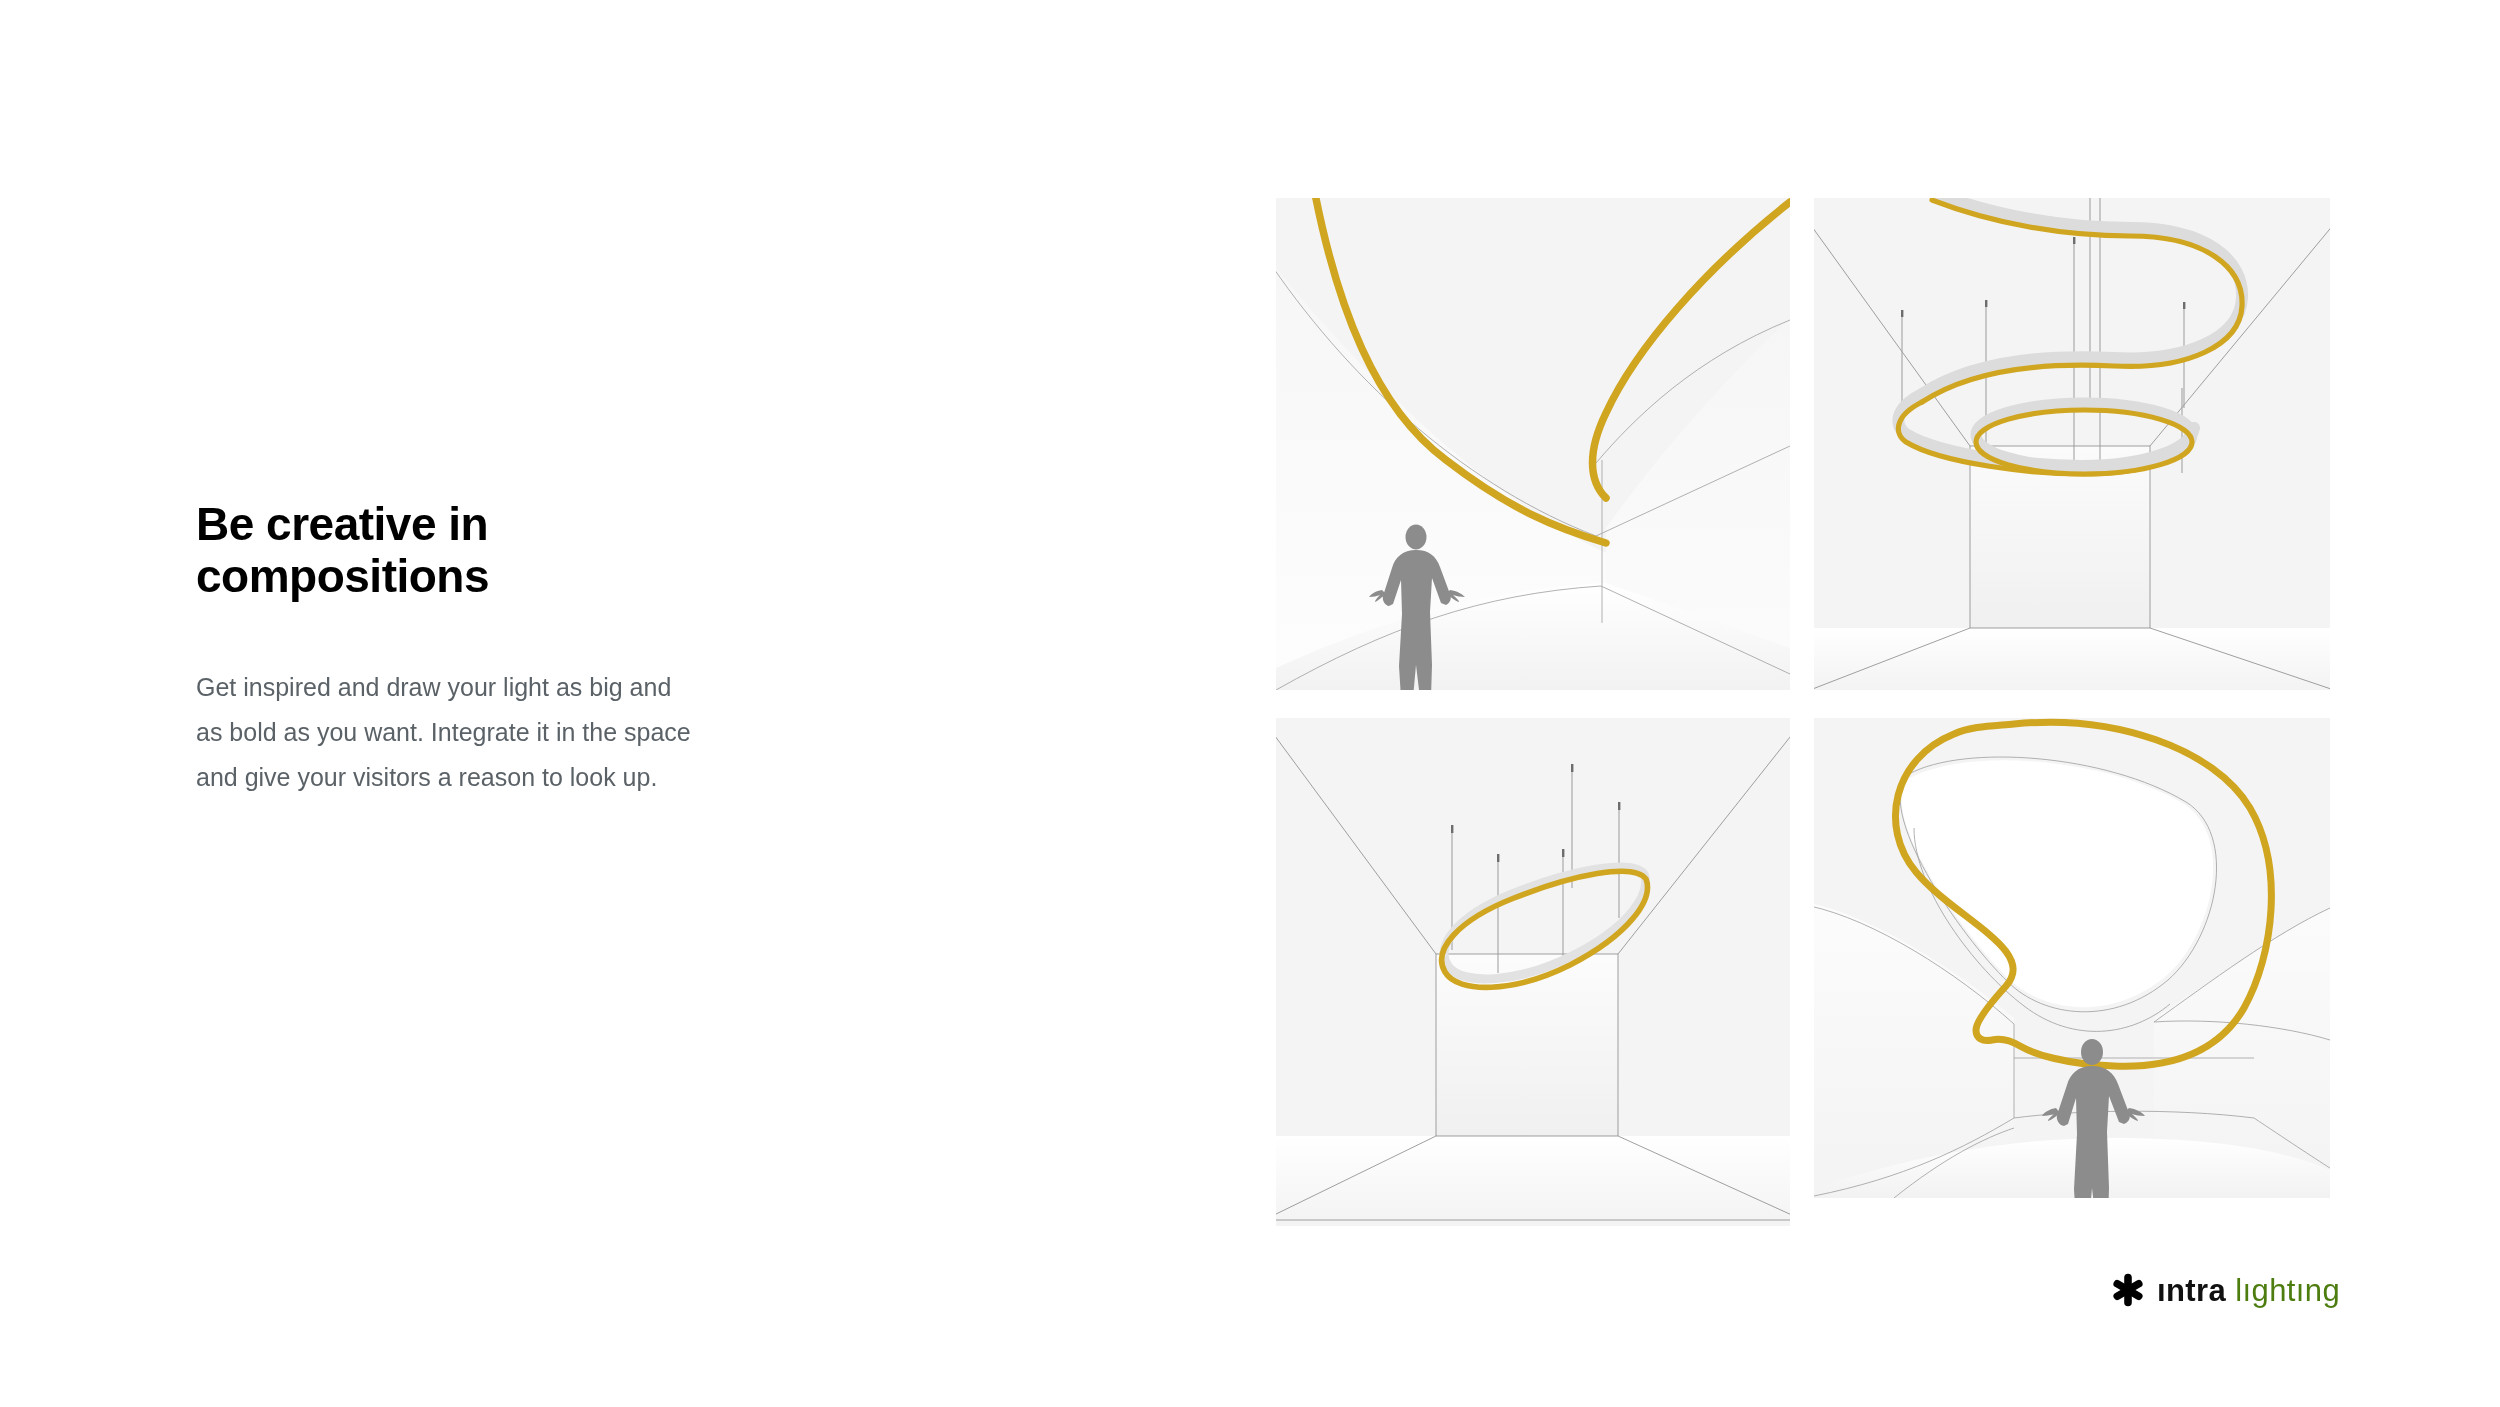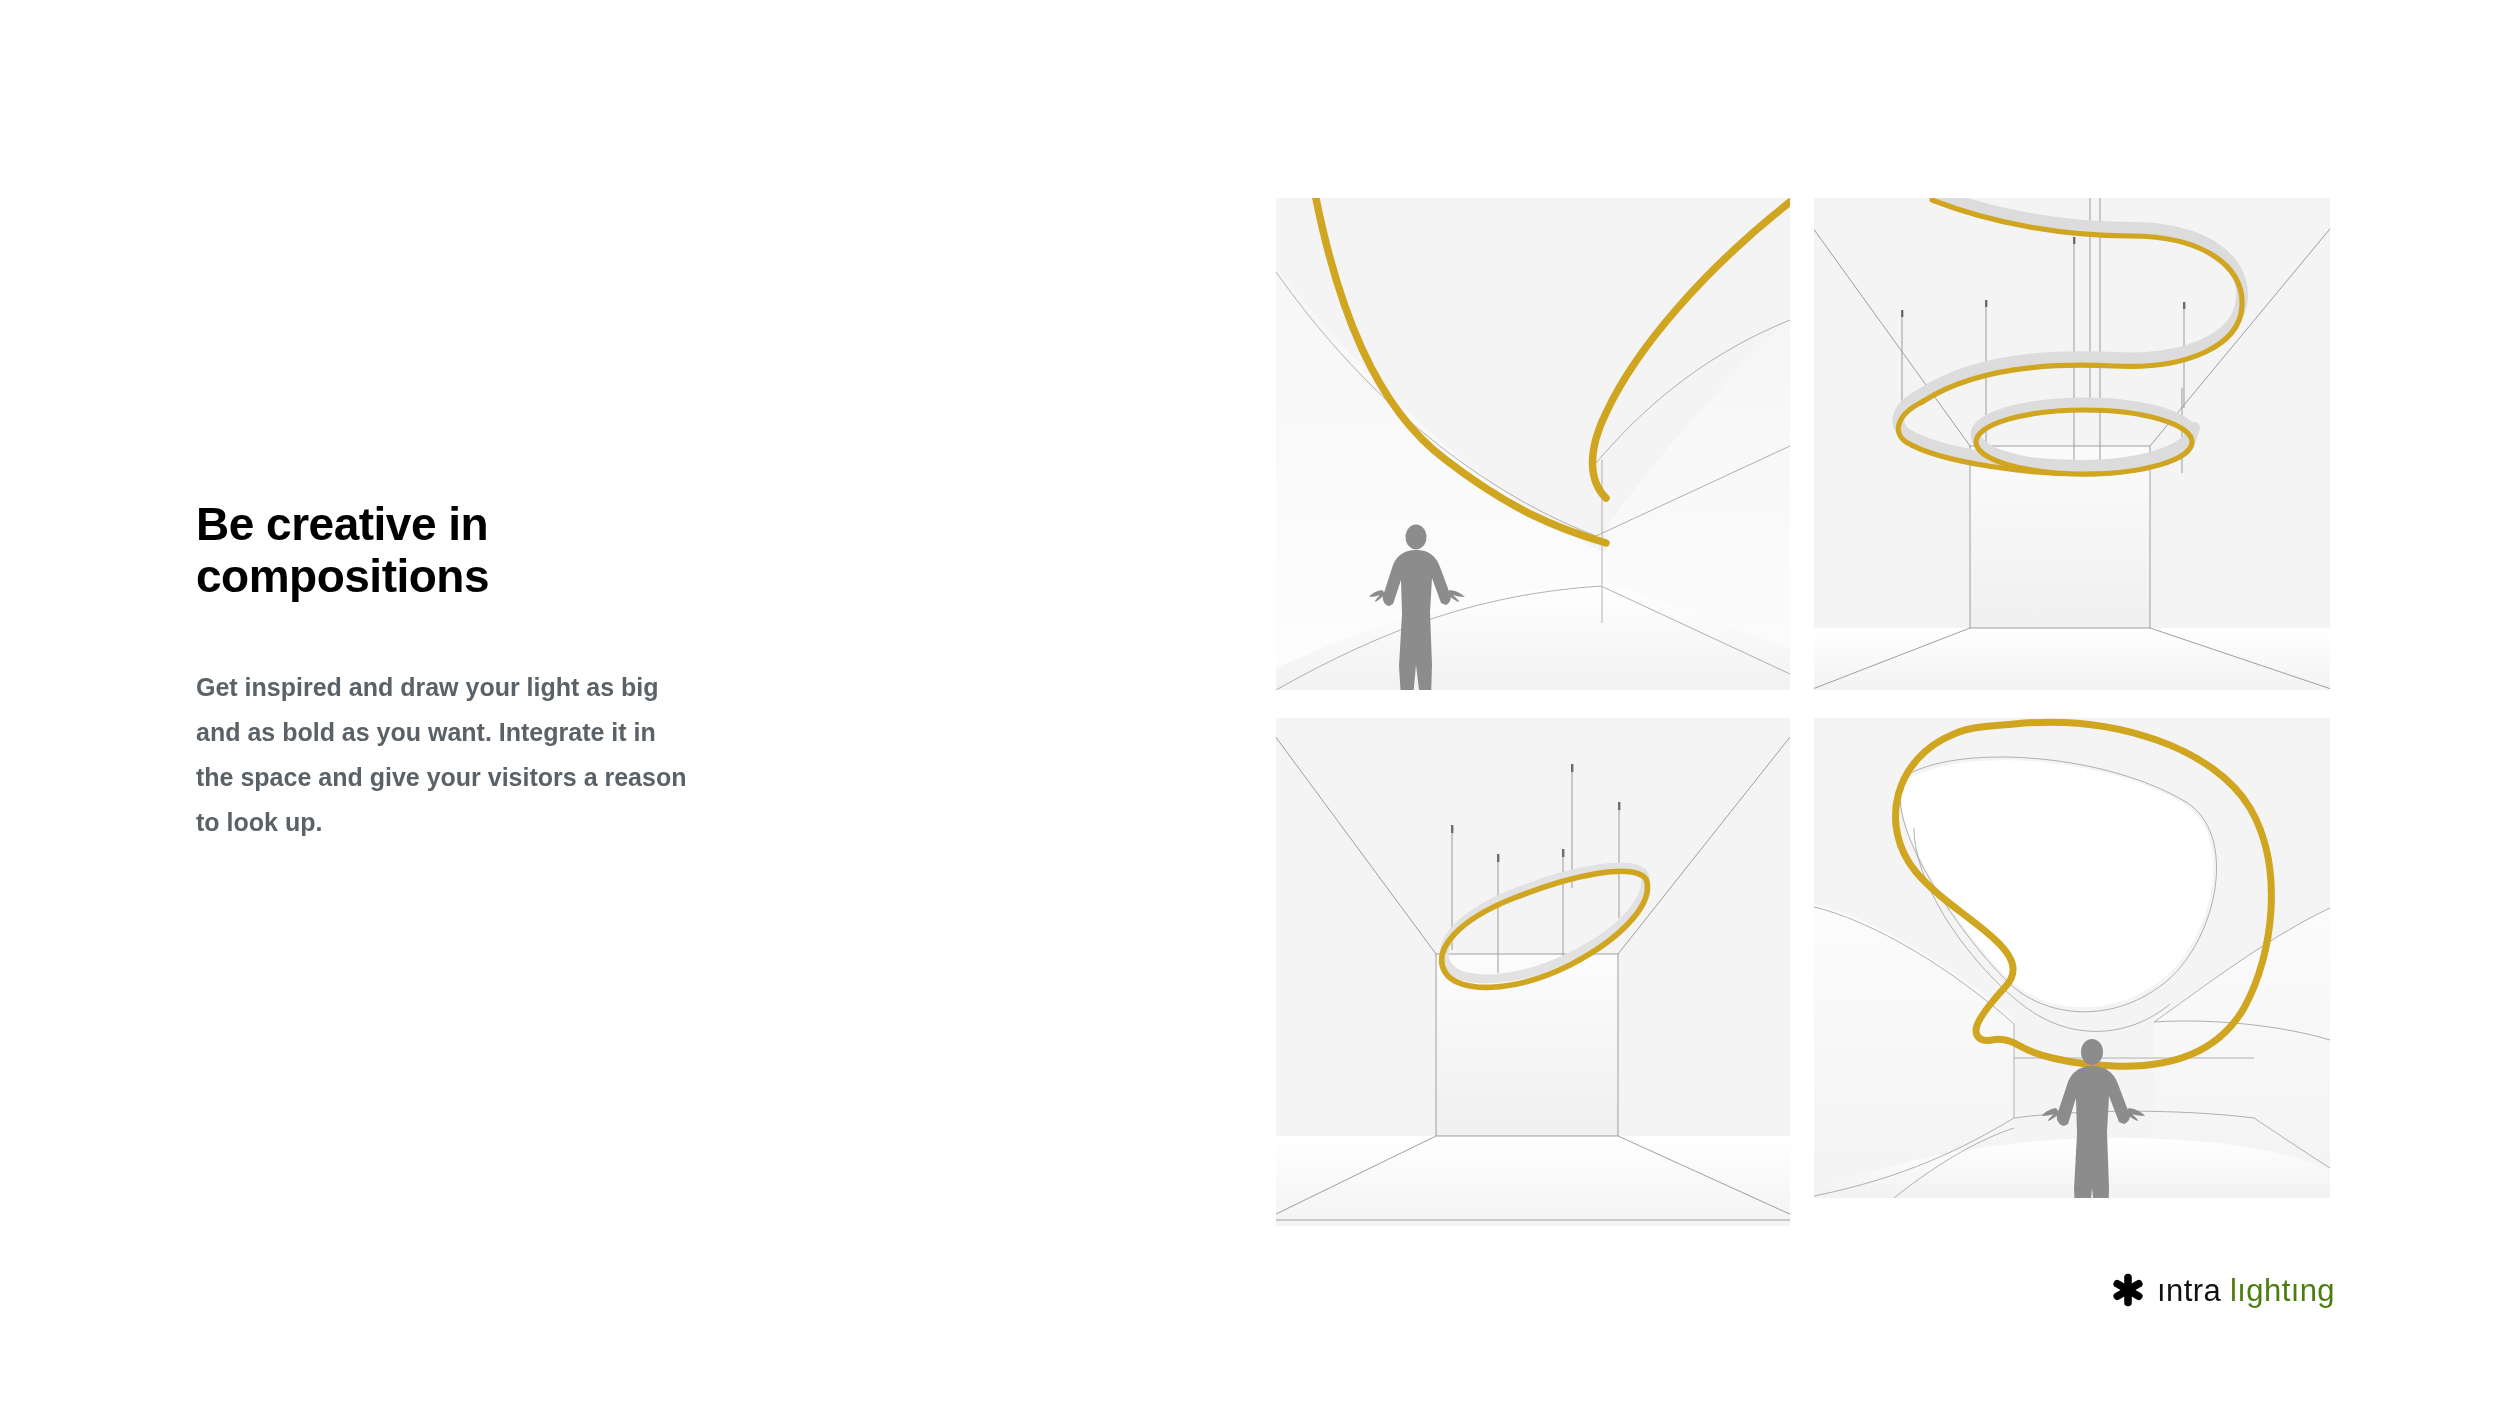--- a/index.html
+++ b/index.html
@@ -24,21 +24,21 @@
     line-height:1.14;
     font-weight:700;
     letter-spacing:-0.5px;
     color:#000000;
     margin:0 0 62px 0;
     white-space:pre-line;
   }
   .body-copy{
     font-size:25px;
     line-height:45px;
-    font-weight:700;
+    font-weight:400;
     color:#5b6267;
     margin:0;
     width:500px;
   }
 
   
   .grid{
     position:absolute;
     left:1276px;
     top:198px;
@@ -67,21 +67,21 @@
     height:44px;
   }
   .logo-mark{width:32px;height:34px;display:block;}
   .logo-word{
     font-size:31px;
     line-height:1;
     color:#111111;
     letter-spacing:0.4px;
     white-space:nowrap;
   }
-  .logo-word .brand{font-weight:400;}
+  .logo-word .brand{font-weight:700;}
   .logo-word .product{font-weight:300;color:#4d7c0f;}
 </style>
 </head>
 <body>
 
 <div class="slide">
 
   <div class="text-col">
     <h1 class="headline">Be creative in
 compositions</h1>

